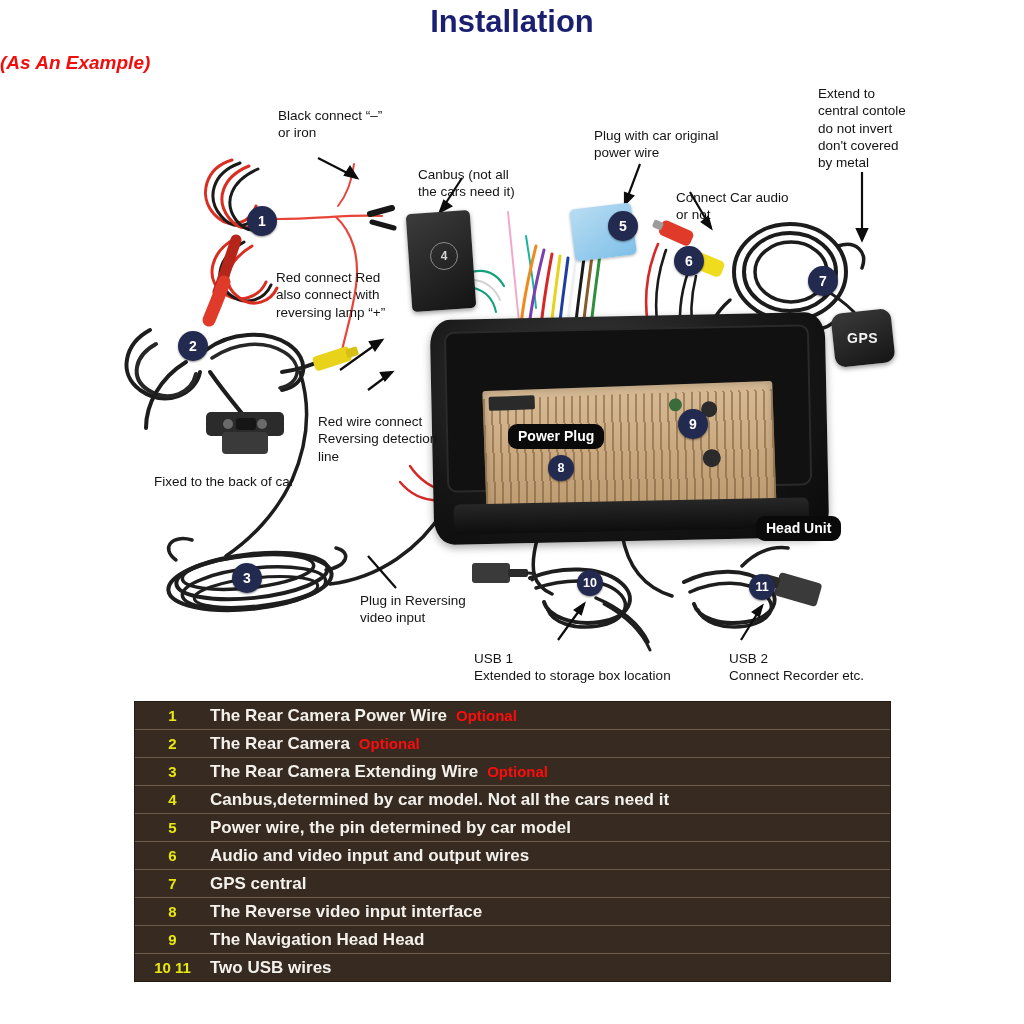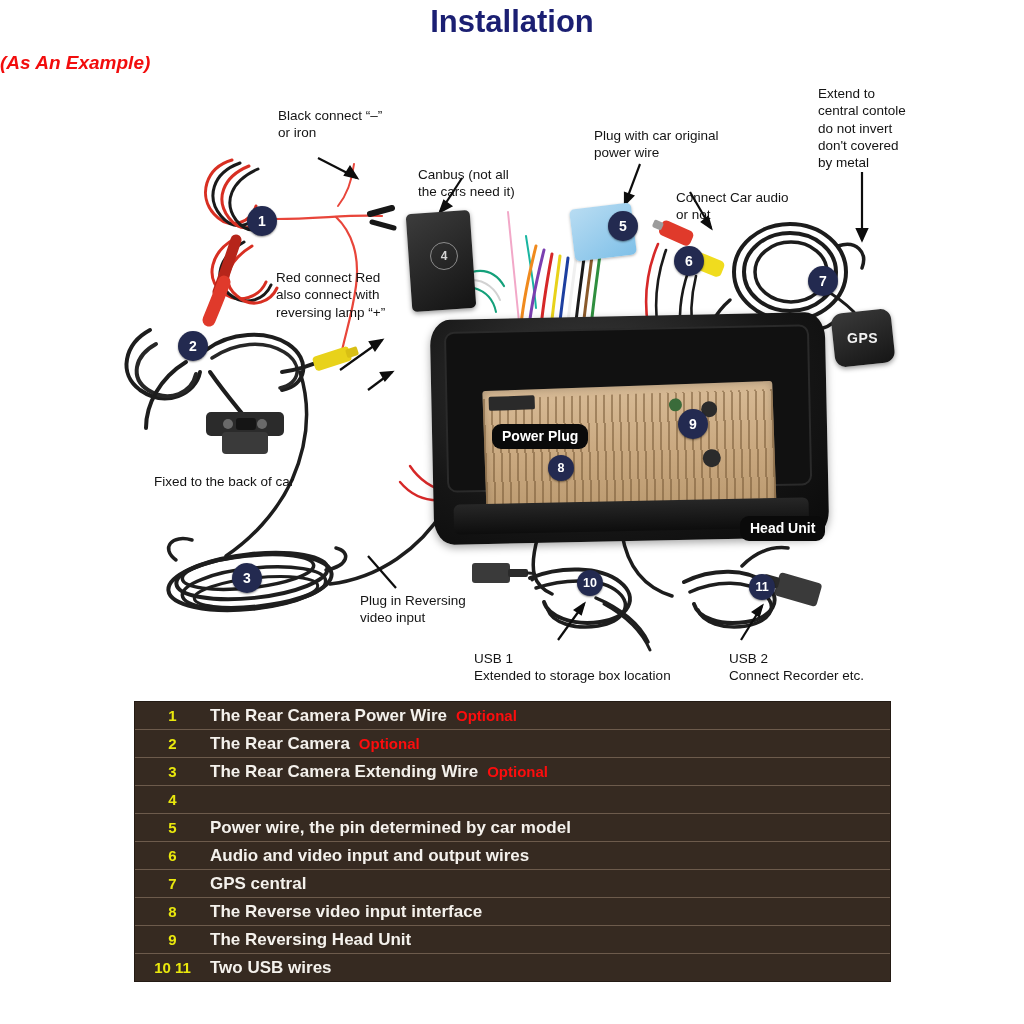--- a/index.html
+++ b/index.html
@@ -22,21 +22,21 @@
   .badge{position:absolute;width:30px;height:30px;border-radius:50%;
          background:#232a50;color:#fff;font-size:14px;font-weight:bold;
          display:flex;align-items:center;justify-content:center;
          box-shadow:0 1px 2px rgba(0,0,0,.45);}
   .badge.outline{background:transparent;border:1.6px solid #8b8b8b;
          color:#d6d6d6;box-shadow:none;width:26px;height:26px;font-size:12px;}
   .badge.small{width:26px;height:26px;font-size:12.5px;}
 
   
   .pill{position:absolute;background:#0a0a0a;color:#fff;border-radius:9px;
-        font-size:14px;font-weight:bold;padding:5px 10px;line-height:1.1;}
+        font-size:14px;font-weight:bold;padding:5px 10px;line-height:1.1;margin-left:16px;}
 
   
   .hu-outer{position:absolute;left:432px;top:316px;width:395px;height:225px;
             background:radial-gradient(ellipse at 40% 30%,#3d3d3d 0%,#161616 60%,#0a0a0a 100%);
             border-radius:20px/26px;transform:rotate(-1.2deg);
             box-shadow:0 3px 8px rgba(0,0,0,.35);}
   .hu-bezel{position:absolute;left:14px;top:12px;right:16px;bottom:52px;
             background:#111;border-radius:10px;border:2px solid #2a2a2a;}
   .hu-board{position:absolute;left:52px;top:70px;width:290px;height:125px;
             background:linear-gradient(180deg,#d8bb96 0%,#c9a87f 55%,#bb9a70 100%);
@@ -302,20 +302,23 @@
   <div class="note" style="left:676px;top:167px;margin-top:22px;">Connect Car audio
 or not</div>
   <div class="note" style="left:818px;top:85px;">Extend to
 central contole
 do not invert
 don't covered
 by metal</div>
   <div class="note" style="left:276px;top:269px;">Red connect Red
 also connect with
 reversing lamp “+”</div>
+  <div class="note" style="left:318px;top:413px;">Red wire connect
+Reversing detection
+line</div>
   <div class="note" style="left:134px;top:473px;margin-left:20px;">Fixed to the back of car</div>
   <div class="note" style="left:344px;top:592px;margin-left:16px;">Plug in Reversing
 video input</div>
   <div class="note" style="left:474px;top:650px;">USB 1
 Extended to storage box location</div>
   <div class="note" style="left:729px;top:650px;">USB 2
 Connect Recorder etc.</div>
 
   <div class="pill" style="left:492px;top:424px;">Power Plug</div>
   <div class="pill" style="left:740px;top:516px;">Head Unit</div>
@@ -343,20 +346,21 @@
       <span class="ltext">The Rear Camera </span>
       <span class="opt">Optional</span>
     </div>
     <div class="lrow">
       <span class="lnum">3</span>
       <span class="ltext">The Rear Camera Extending Wire</span>
       <span class="opt">Optional</span>
     </div>
     <div class="lrow">
       <span class="lnum">4</span>
+      <span class="ltext">Canbus,determined by car model. Not all the cars need it</span>
       <span class="opt"></span>
     </div>
     <div class="lrow">
       <span class="lnum">5</span>
       <span class="ltext">Power wire, the pin determined by car model</span>
       <span class="opt"></span>
     </div>
     <div class="lrow">
       <span class="lnum">6</span>
       <span class="ltext">Audio and video input and output wires</span>
@@ -367,21 +371,21 @@
       <span class="ltext">GPS central</span>
       <span class="opt"></span>
     </div>
     <div class="lrow">
       <span class="lnum">8</span>
       <span class="ltext">The Reverse video input interface</span>
       <span class="opt"></span>
     </div>
     <div class="lrow">
       <span class="lnum">9</span>
-      <span class="ltext">The Reversing Head Unit</span>
+      <span class="ltext">The Navigation Head Head</span>
       <span class="opt"></span>
     </div>
     <div class="lrow">
       <span class="lnum">10  11</span>
       <span class="ltext">Two USB wires</span>
       <span class="opt"></span>
     </div>
   </div>
 
 </div>

